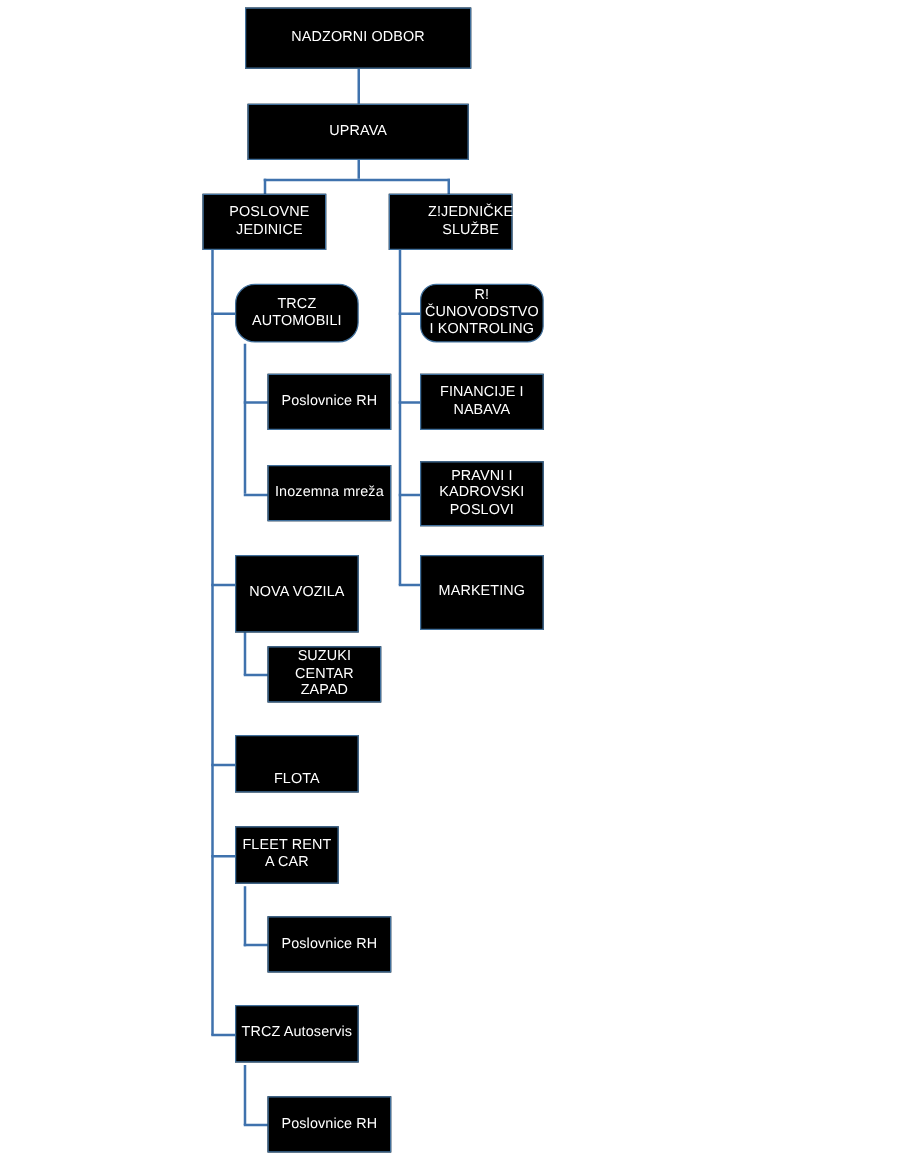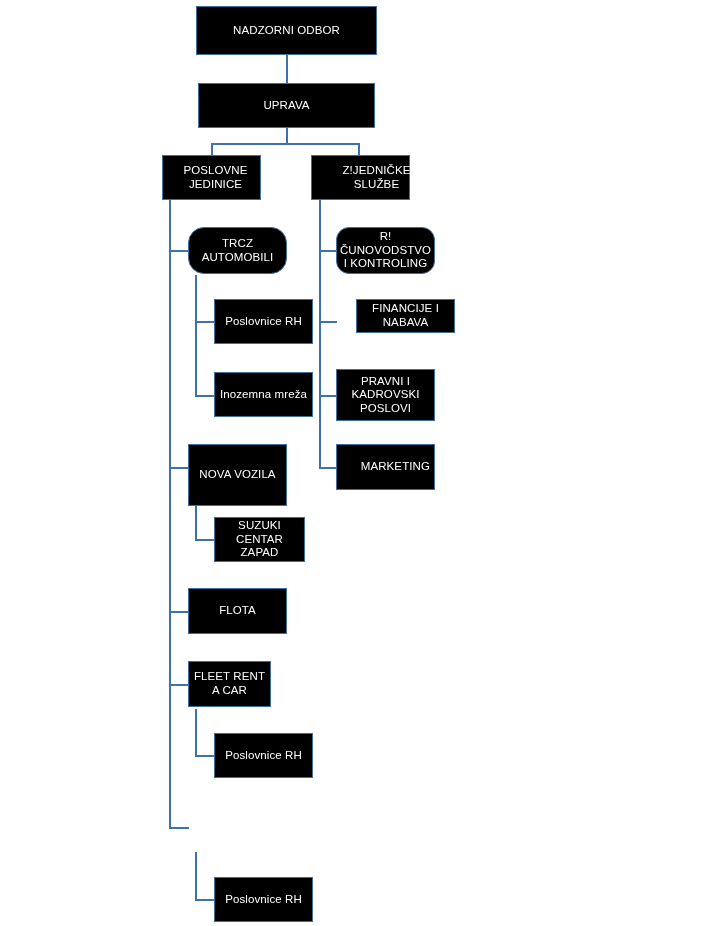--- a/index.html
+++ b/index.html
@@ -114,50 +114,53 @@
 
   <div class="node" style="left:188px; top:444px; width:99px; height:62px;">
     <span class="node-label">NOVA VOZILA</span>
   </div>
 
   <div class="node" style="left:214px; top:517px; width:91px; height:45px;">
     <span class="node-label">SUZUKI CENTAR
 ZAPAD</span>
   </div>
 
-  <div class="node" style="left:188px; top:588px; width:99px; height:46px;">
+  <div class="node" style="left:188px; top:588px; width:99px; height:46px;align-items:flex-end;">
     <span class="node-label">FLOTA</span>
   </div>
 
   <div class="node" style="left:188px; top:661px; width:83px; height:46px;">
     <span class="node-label">FLEET RENT A CAR</span>
   </div>
 
   <div class="node" style="left:214px; top:733px; width:99px; height:45px;">
     <span class="node-label">Poslovnice RH</span>
   </div>
 
+  <div class="node" style="left:188px; top:804px; width:99px; height:46px;">
+    <span class="node-label">TRCZ Autoservis</span>
+  </div>
 
   <div class="node" style="left:214px; top:877px; width:99px; height:45px;">
     <span class="node-label">Poslovnice RH</span>
   </div>
 
   <div class="node" style="left:336px; top:227px; width:99px; height:47px;border-radius:13px;">
     <span class="node-label">R!ČUNOVODSTVO
 I KONTROLING</span>
   </div>
 
-  <div class="node" style="left:336px; top:299px; width:99px; height:34px;margin-left:20px;">
+  <div class="node" style="left:336px; top:299px; width:99px; height:45px;">
     <span class="node-label">FINANCIJE I
 NABAVA</span>
   </div>
 
   <div class="node" style="left:336px; top:369px; width:99px; height:52px;">
     <span class="node-label">PRAVNI I
 KADROVSKI
 POSLOVI</span>
   </div>
 
-  <div class="node" style="left:336px; top:444px; width:99px; height:46px;justify-content:flex-end;">
+  <div class="node" style="left:336px; top:444px; width:99px; height:60px;">
     <span class="node-label">MARKETING</span>
   </div>
 
 </div>
 
 </body></html>

